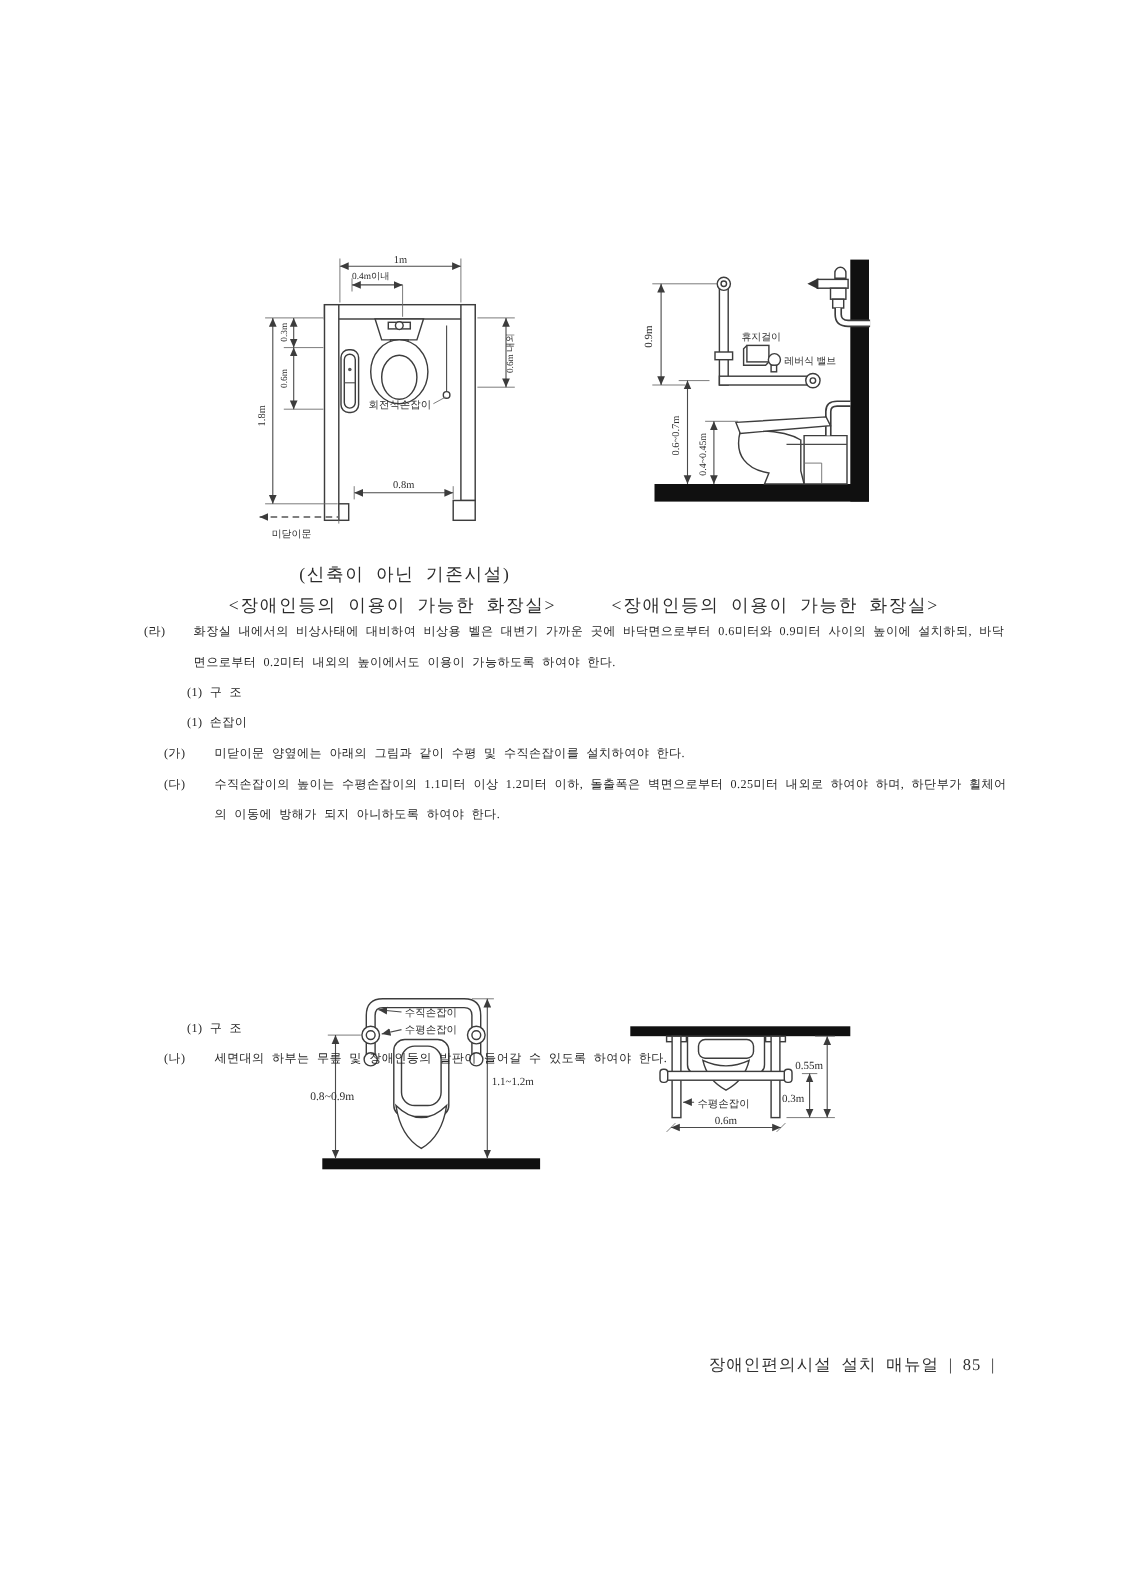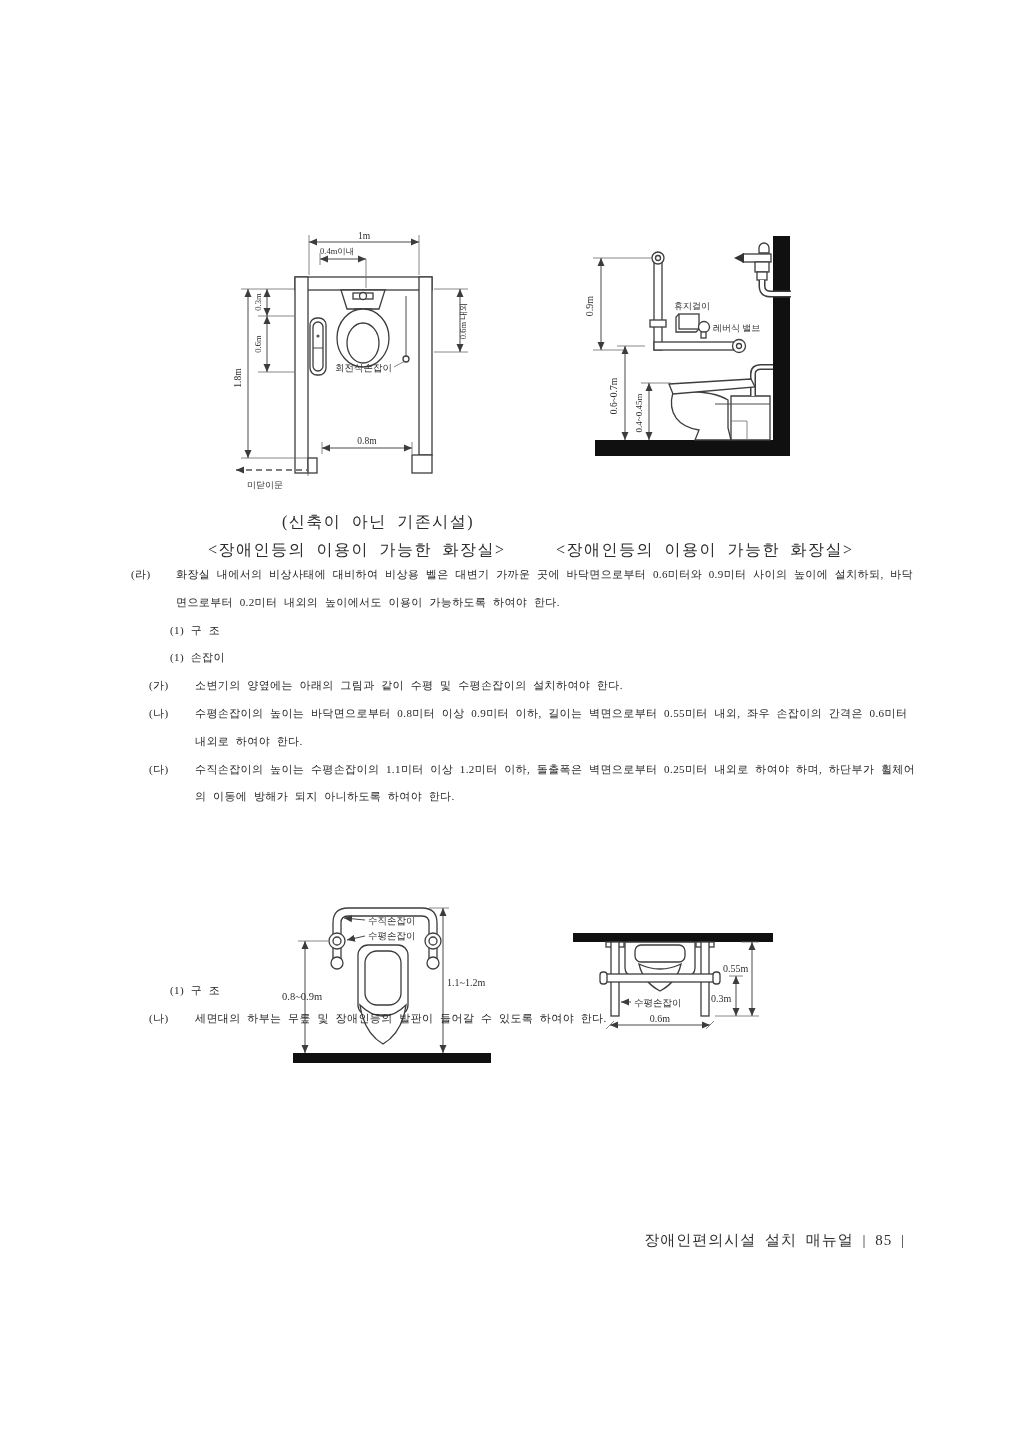--- a/index.html
+++ b/index.html
@@ -179,21 +179,21 @@
       <line class="thin" x1="34" y1="118" x2="62" y2="118"></line>
       <line class="ln" x1="42" y1="118" x2="42" y2="212" marker-start="url(#a2)" marker-end="url(#a2)"></line>
       <text font-size="9.5" transform="rotate(-90 34 168)" x="34" y="168" text-anchor="middle">0.6~0.7m</text>
 
       <line class="thin" x1="58" y1="155" x2="88" y2="155"></line>
       <line class="ln" x1="66" y1="155" x2="66" y2="212" marker-start="url(#a2)" marker-end="url(#a2)"></line>
       <text font-size="9" transform="rotate(-90 59 185)" x="59" y="185" text-anchor="middle">0.4~0.45m</text>
     </g>
   </svg>
 
-  <div class="abs caption" style="left:282px;top:512px">(신축이 아닌 기존시설)</div>
+  <div class="abs caption" style="left:272px;top:512px">(신축이 아닌 기존시설)</div>
   <div class="abs caption" style="left:208px;top:540px">&lt;장애인등의 이용이 가능한 화장실&gt;</div>
   <div class="abs caption" style="left:556px;top:540px">&lt;장애인등의 이용이 가능한 화장실&gt;</div>
 
   <svg class="abs" style="left:281px;top:901px" width="222" height="176" viewBox="0 0 222 176">
     <defs>
       <marker id="a3" markerWidth="9" markerHeight="8" refX="8" refY="4" orient="auto-start-reverse" markerUnits="userSpaceOnUse">
         <path d="M0,0.5 L8,4 L0,7.5 z" fill="#3c3c3c"></path>
       </marker>
     </defs>
     <rect class="solid" x="12" y="152" width="198" height="10"></rect>
@@ -278,22 +278,21 @@
       <text x="97" y="110" font-size="10" text-anchor="middle">0.6m</text>
     </g>
   </svg>
 
   <div class="bt">
     <p class="p-ra"><span class="mk">(라)</span><span>화장실 내에서의 비상사태에 대비하여 비상용 벨은 대변기 가까운 곳에 바닥면으로부터 0.6미터와 0.9미터 사이의 높이에 설치하되, 바닥면으로부터 0.2미터 내외의 높이에서도 이용이 가능하도록 하여야 한다.</span></p>
 
     <p class="p-num">(1) 구 조</p>
     <p class="p-num">(1) 손잡이</p>
 
-    <p class="p-item"><span class="mk">(가)</span><span>소변기의 양옆에는 아래의 그림과 같이 수평 및 수평손잡이의 설치하여야 한다.</span></p>
-    <p class="p-item"><span class="mk">(나)</span><span>수평손잡이의 높이는 바닥면으로부터 0.8미터 이상 0.9미터 이하, 길이는 벽면으로부터 0.55미터 내외, 좌우 손잡이의 간격은 0.6미터 내외로 하여야 한다.</span></p>
+    <p class="p-item"><span class="mk">(가)</span><span>미닫이문 양옆에는 아래의 그림과 같이 수평 및 수직손잡이를 설치하여야 한다.</span></p>
     <p class="p-item"><span class="mk">(다)</span><span>수직손잡이의 높이는 수평손잡이의 1.1미터 이상 1.2미터 이하, 돌출폭은 벽면으로부터 0.25미터 내외로 하여야 하며, 하단부가 휠체어의 이동에 방해가 되지 아니하도록 하여야 한다.</span></p>
 
     <div class="fig-spacer"></div>
 
     <p class="p-num">(1) 구 조</p>
     <p class="p-item"><span class="mk">(나)</span><span>세면대의 하부는 무릎 및 장애인등의 발판이 들어갈 수 있도록 하여야 한다.</span></p>
   </div>
 
   <div class="footer">장애인편의시설 설치 매뉴얼  | 85 |</div>
 

